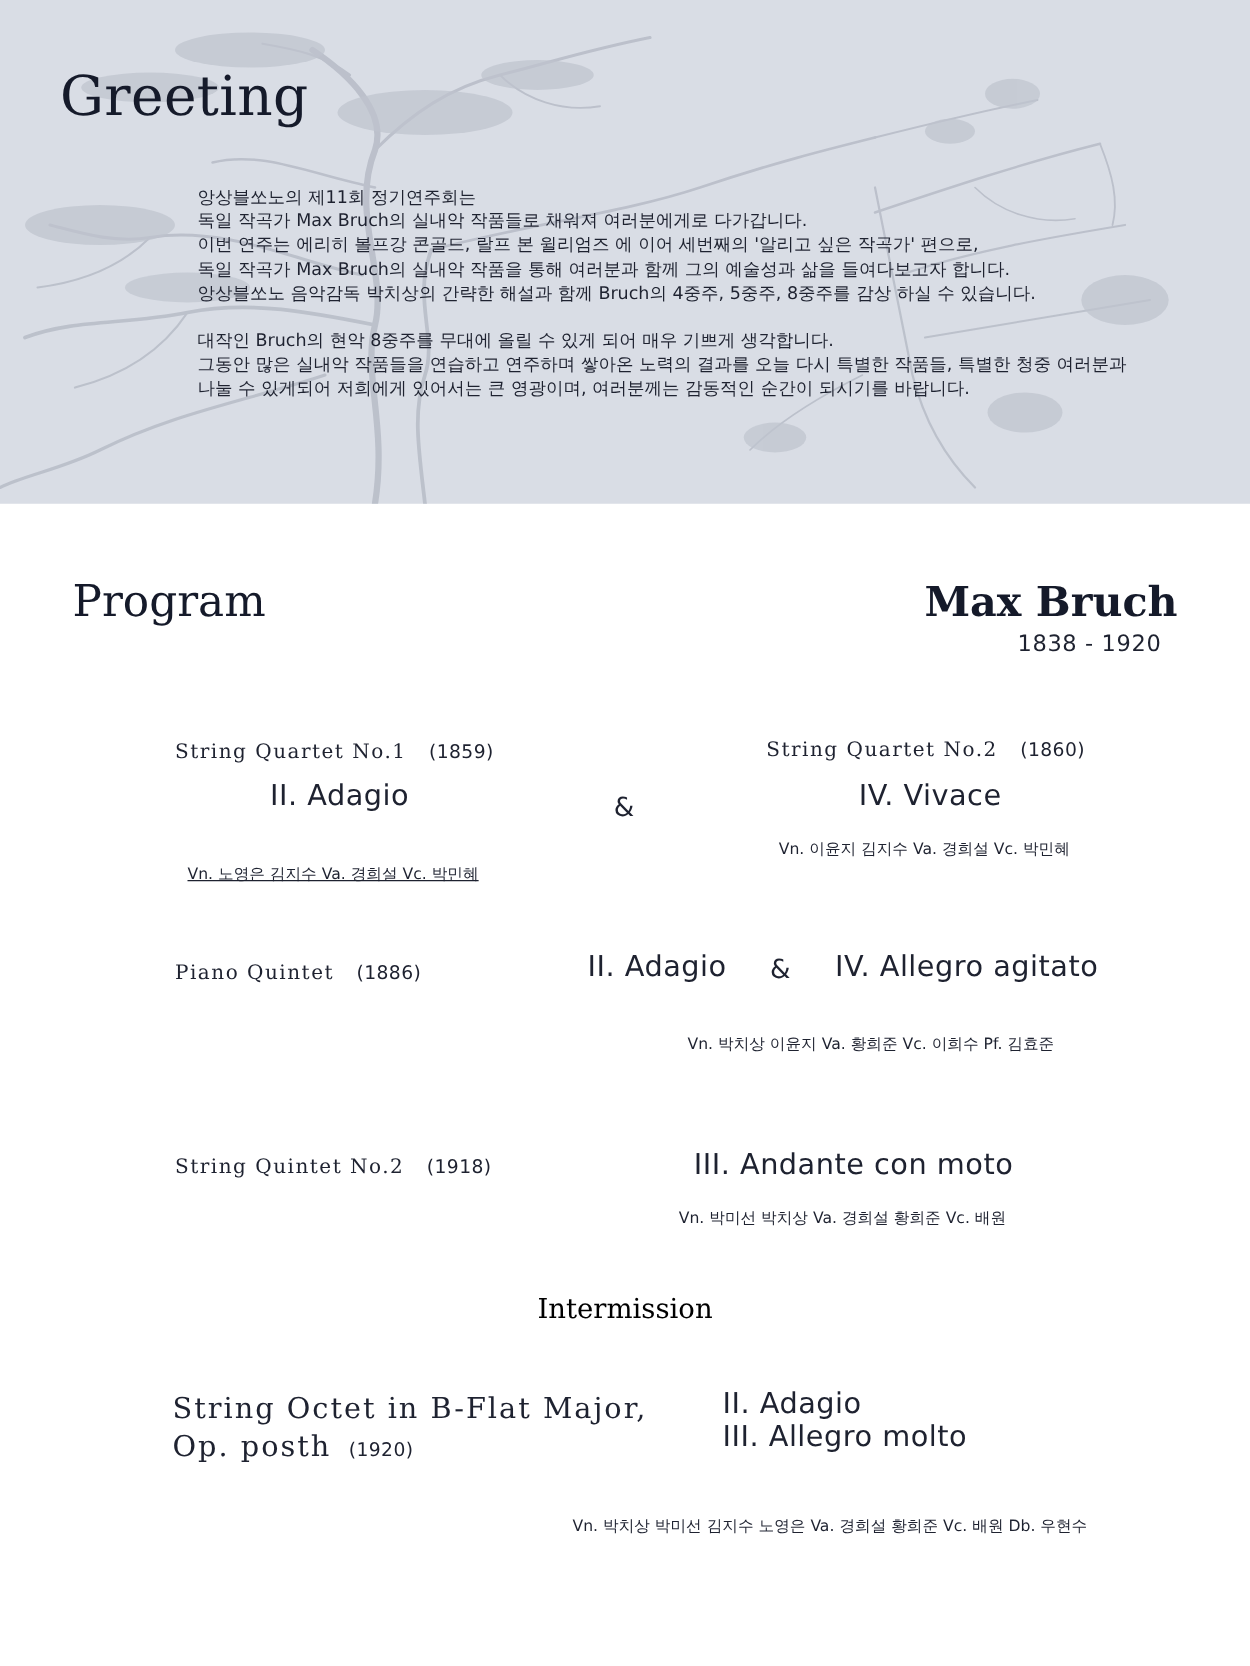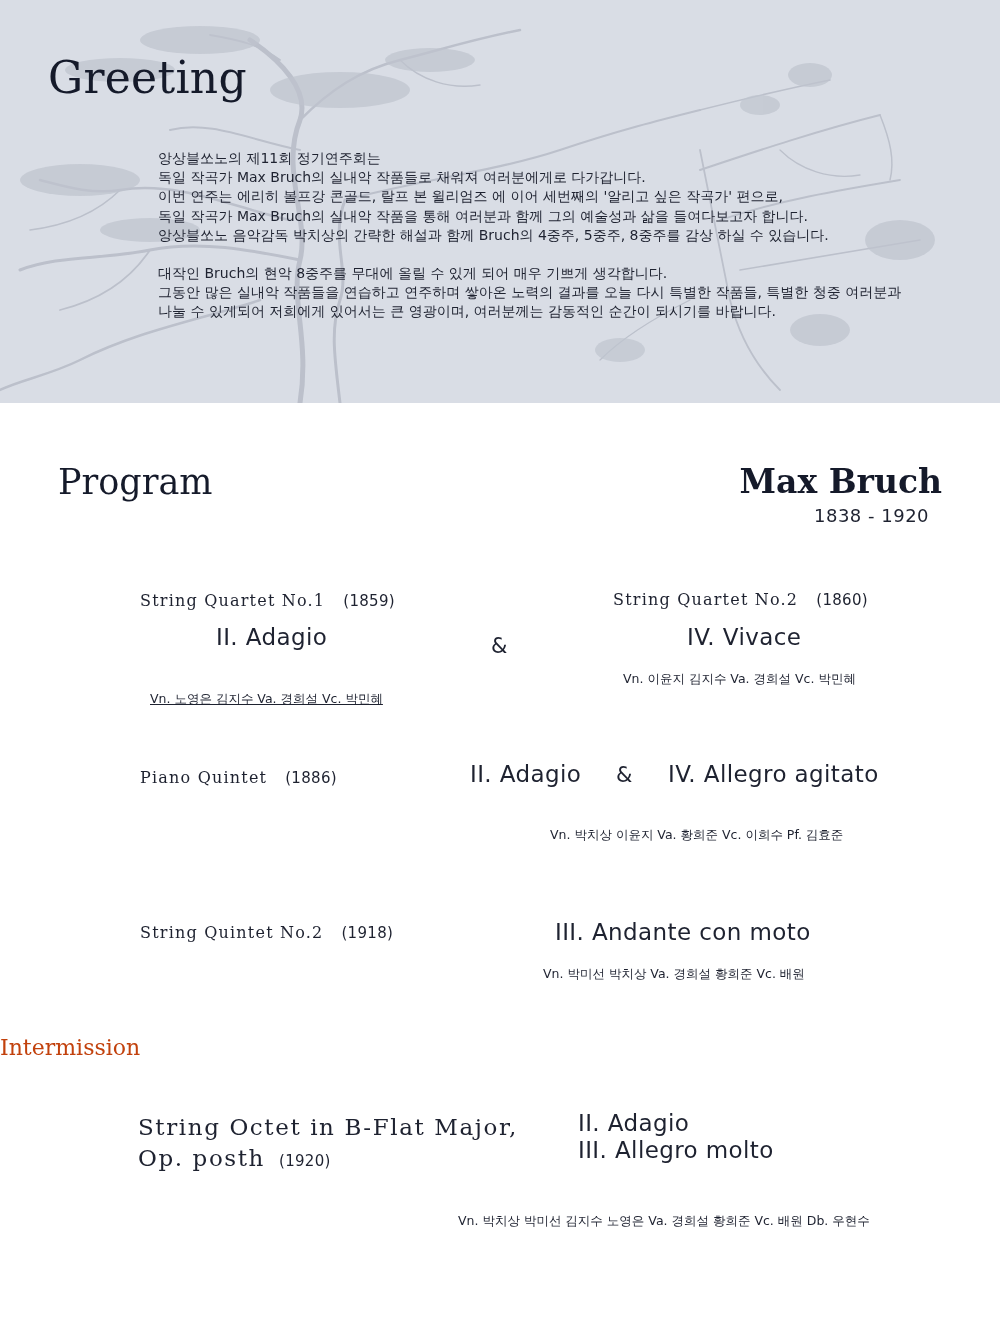--- a/index.html
+++ b/index.html
@@ -45,22 +45,22 @@
     }
     .work-title .year { margin-left: 18px; letter-spacing: 0.3px; font-family: "DejaVu Sans", sans-serif; font-size: 15px; text-align: center; }
     .movement {
       position: absolute; font-size: 23px; color: #1e2230; white-space: nowrap; letter-spacing: 0.4px;
     }
     .performers {
       position: absolute; font-size: 12.5px; color: #1e2230; white-space: nowrap;
     }
     .amp { position: absolute; font-size: 21px; color: #1e2230; }
     .intermission {
-      position: absolute; left: 0; width: 1000px; top: 1035px; 
-      font-family: "DejaVu Serif", "Liberation Serif", serif; font-size: 22px; color: #c2410c;
+      position: absolute; left: 0; width: 1000px; top: 1035px; text-align: center;
+      font-family: "DejaVu Serif", "Liberation Serif", serif; font-size: 22px; color: #000000;
     }
     .octet-title {
       position: absolute; left: 138px; top: 1112px;
       font-family: "DejaVu Serif", "Liberation Serif", serif;
       font-size: 23px; line-height: 31px; color: #1e2230; letter-spacing: 1.6px;
     }
     .octet-title .year { font-family: "DejaVu Sans", sans-serif; font-size: 15px; letter-spacing: 0.3px; margin-left: 14px; }
     .octet-movements {
       position: absolute; left: 578px; top: 1110px; font-size: 23px; line-height: 27px; color: #1e2230;
     }

